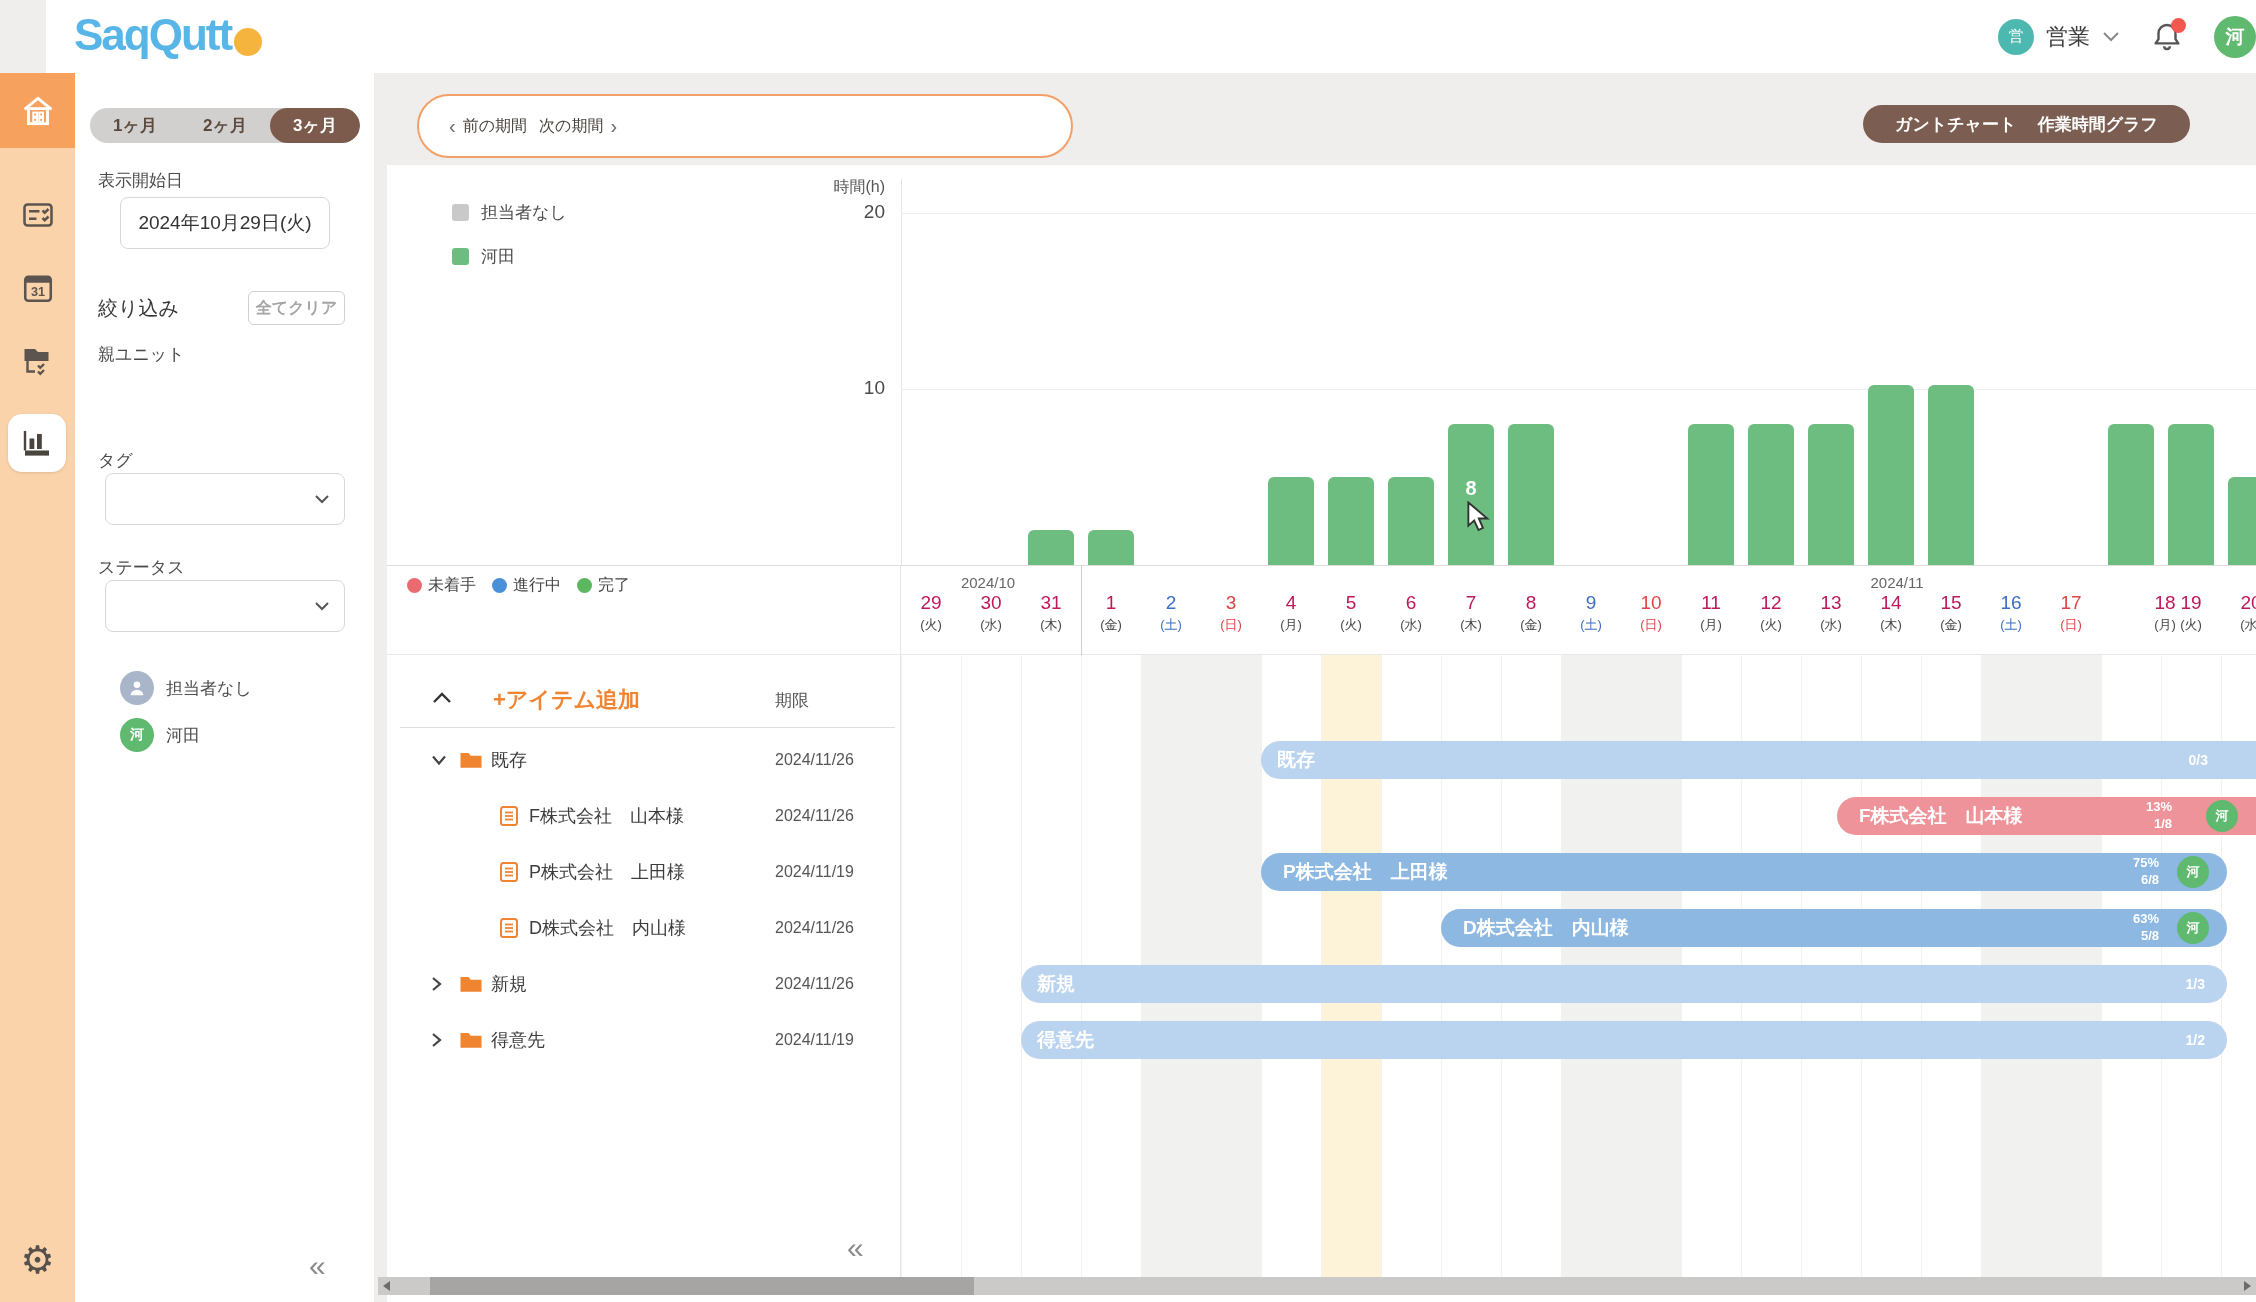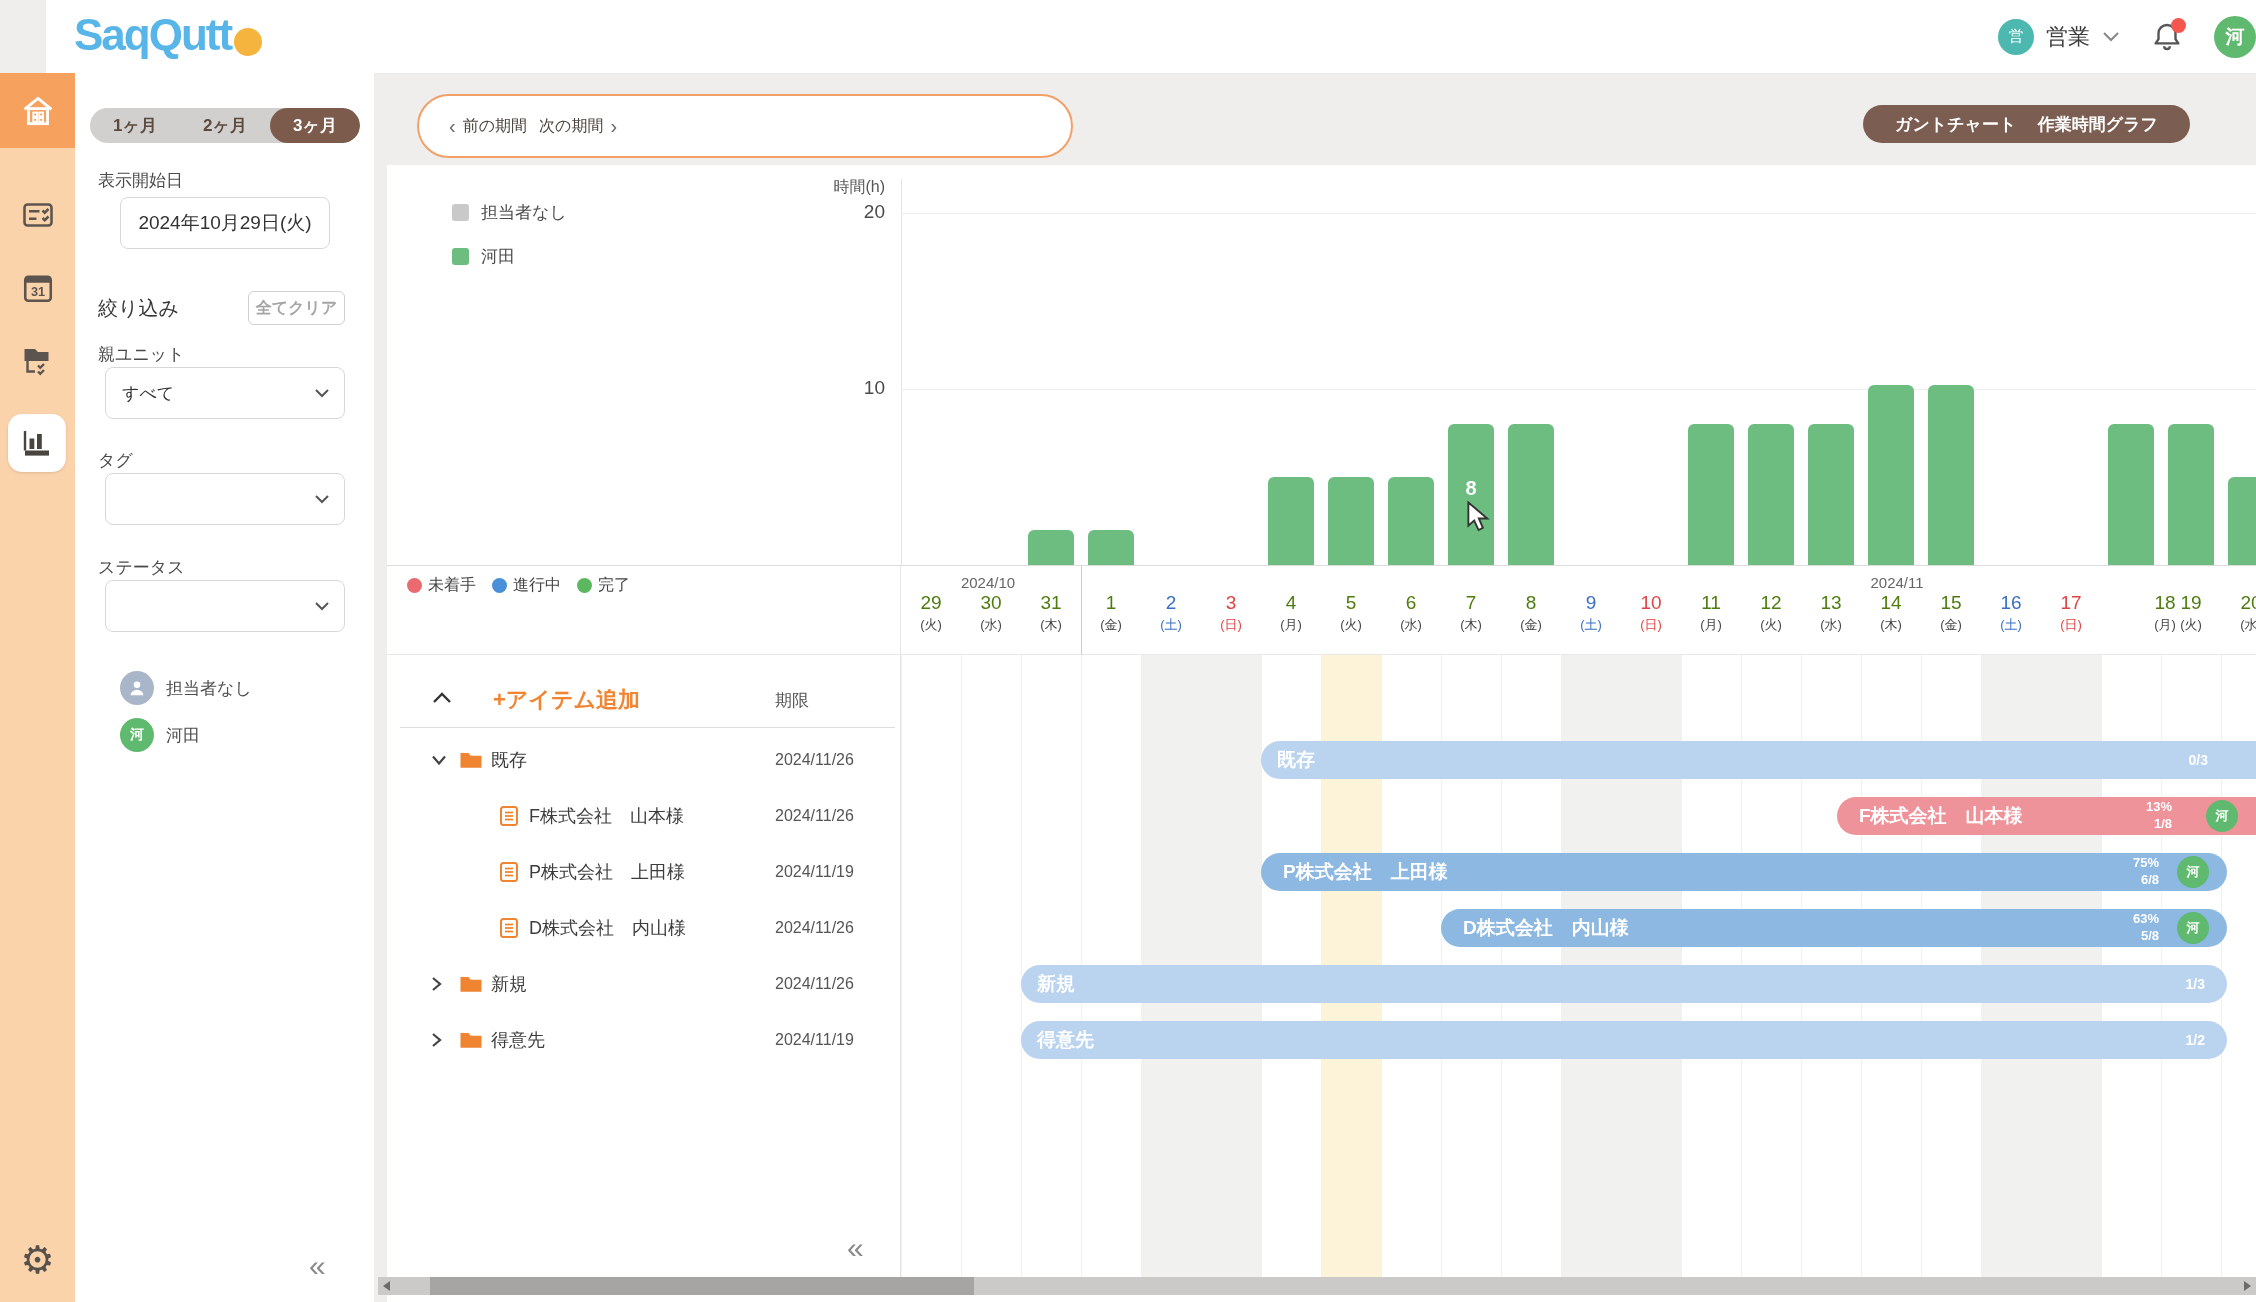--- a/index.html
+++ b/index.html
@@ -57,21 +57,21 @@
   .legend-row{position:absolute;left:65px;display:flex;align-items:center;gap:12px;}
   .legend-swatch{width:17px;height:17px;border-radius:3px;}
   .legend-label{font-size:17px;color:#4b4b4b;}
   .axis-v{position:absolute;left:514px;top:14px;width:1px;height:386px;background:#e4e4e4;}
   .gridline{position:absolute;left:514px;right:0;height:1px;background:#ededed;}
   .cbar{position:absolute;width:46px;background:#6dbd80;border-radius:6px 6px 0 0;cursor:pointer;}
   .hover-val{position:absolute;width:40px;text-align:center;font-size:20px;font-weight:bold;color:#fff;}
   .date-band{position:absolute;left:0;top:400px;width:1869px;height:90px;background:#fff;border-top:1px solid #dcdcdc;border-bottom:1px solid #e8e8e8;box-sizing:border-box;}
   .month-label{position:absolute;top:8px;font-size:15px;color:#666;transform:translateX(-50%);}
   .date-cell{position:absolute;top:0;width:60px;text-align:center;}
-  .date-num{display:block;margin-top:26px;font-size:19px;color:#4d7c0f;}
+  .date-num{display:block;margin-top:26px;font-size:19px;color:#be185d;}
   .date-wd{display:block;margin-top:2px;font-size:13px;color:#444;}
   .day-sat .date-num,.day-sat .date-wd{color:#3b6fc4;}
   .day-sun .date-num,.day-sun .date-wd{color:#e04343;}
   .month-div{position:absolute;top:400px;width:1px;height:90px;background:#cfcfcf;}
   .status-legend{position:absolute;left:20px;top:406px;height:28px;display:flex;align-items:center;gap:16px;}
   .sl-item{display:flex;align-items:center;gap:6px;font-size:16px;color:#444;}
   .sl-dot{width:15px;height:15px;border-radius:50%;}
   .g-col{position:absolute;top:490px;height:622px;}
   .g-line{position:absolute;top:490px;height:622px;width:1px;background:#f1f1f0;}
   .vsep{position:absolute;left:513px;top:400px;width:1px;height:712px;background:#e6e6e6;}
@@ -176,26 +176,20 @@
     <div class="seg" id="seg">
         <div class="seg-opt">1ヶ月</div>
         <div class="seg-opt">2ヶ月</div>
         <div class="seg-opt active">3ヶ月</div>
       </div>
     <div class="f-label" style="top:96px;">表示開始日</div>
     <div class="date-input">2024年10月29日(火)</div>
     <div class="f-title" style="top:222px;">絞り込み</div>
     <button class="clear-btn">全てクリア</button>
     <div class="f-label" style="top:270px;">親ユニット</div>
-    <div class="fselect" style="top:294px;">
-      <span>すべて</span>
-      <svg width="16" height="10" viewBox="0 0 16 10">
-          <polyline points="2,2 8,8 14,2" fill="none" stroke="#555" stroke-width="2"></polyline>
-        </svg>
-    </div>
     <div class="f-label" style="top:376px;">タグ</div>
     <div class="fselect" style="top:400px;">
       <span></span>
       <svg width="16" height="10" viewBox="0 0 16 10">
           <polyline points="2,2 8,8 14,2" fill="none" stroke="#555" stroke-width="2"></polyline>
         </svg>
     </div>
     <div class="f-label" style="top:483px;">ステータス</div>
     <div class="fselect" style="top:507px;">
       <span></span>

